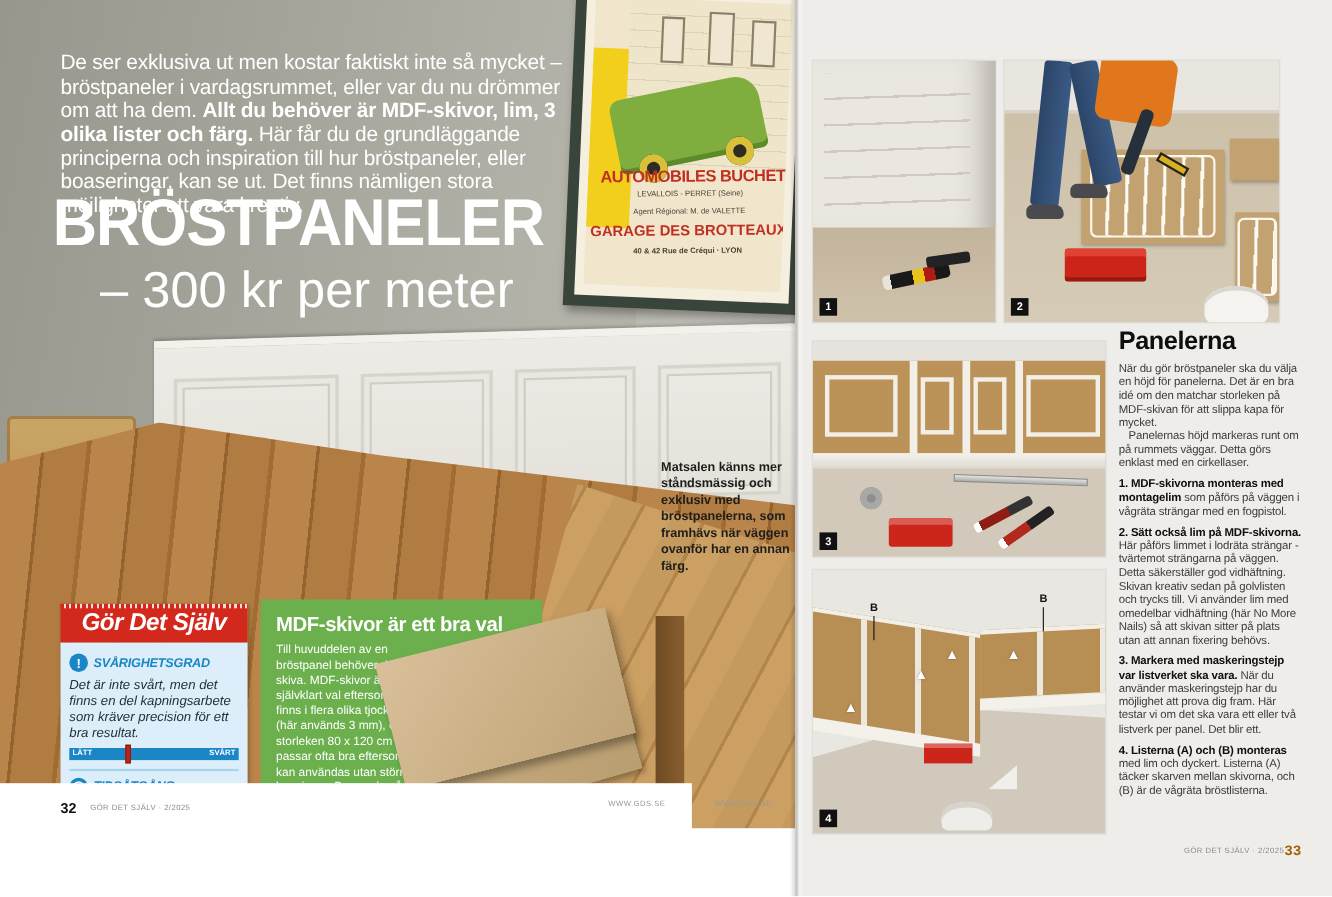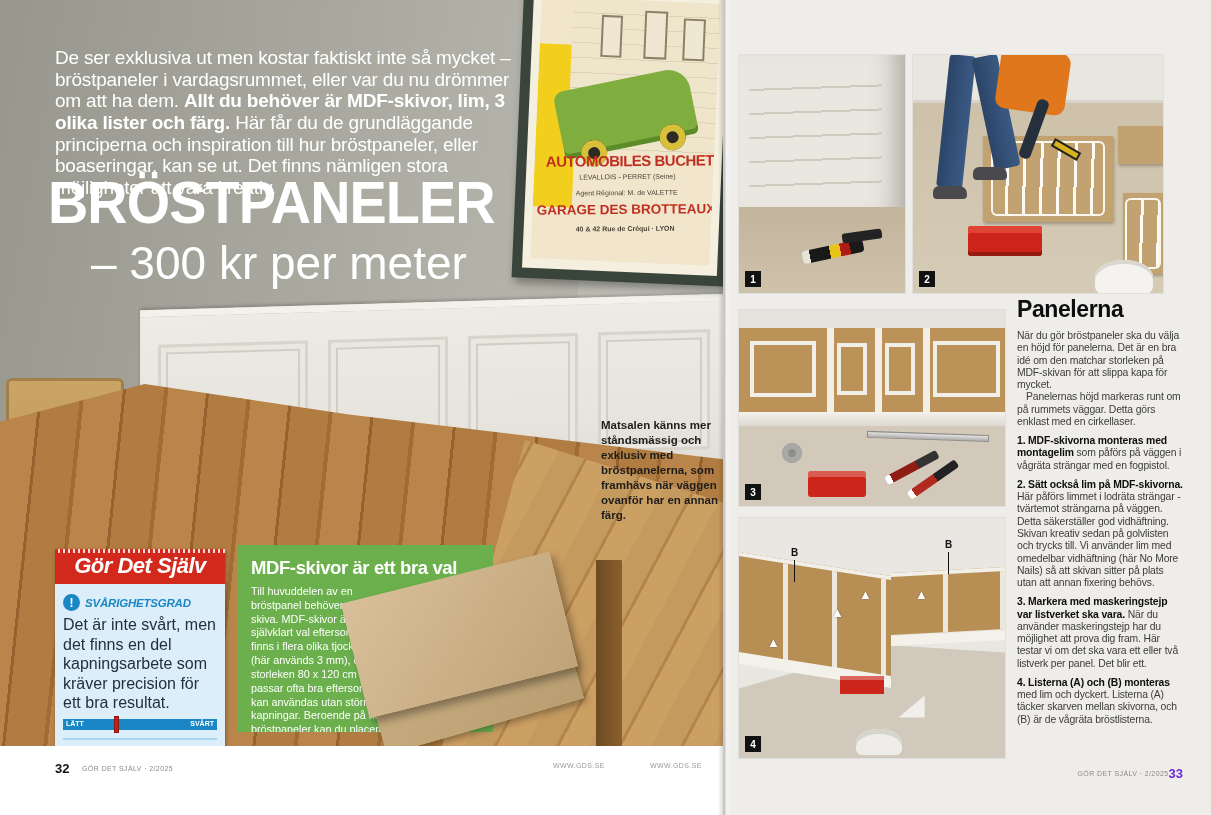--- a/index.html
+++ b/index.html
@@ -62,39 +62,39 @@
   .infobox { position:absolute; left:55px; top:549px; width:170px; box-shadow:1px 2px 4px rgba(0,0,0,.3); }
   .infobox-header { position:relative; background:#d3281c; color:#fff; font-size:22px; font-weight:bold;
                     font-style:italic; text-align:center; padding:4px 0 5px; letter-spacing:-.5px; }
   .infobox-header::before { content:""; position:absolute; left:0; top:0; width:100%; height:4px;
         background:repeating-linear-gradient(90deg,#d3281c 0 3px,#f6dcd7 3px 5px); }
   .infobox-body { background:#dceef9; padding:8px 8px 9px; }
   .ib-row { display:flex; align-items:center; gap:5px; margin:2px 0 4px; }
   .ib-icon { width:17px; height:17px; border-radius:50%; background:#1b86c6; color:#fff; font-weight:bold;
              font-size:12px; display:flex; align-items:center; justify-content:center; flex:0 0 17px; }
   .ib-label { color:#1b86c6; font-weight:bold; font-style:italic; font-size:11.5px; letter-spacing:-.2px; }
-  .ib-text { color:#24313b; font-size:16px; line-height:1.22; margin-bottom:6px; }
+  .ib-text { color:#24313b; font-size:12px; line-height:1.22; margin-bottom:6px;font-style:italic; }
   .ib-scale { position:relative; height:11px; background:#1b86c6; margin:2px 0 8px; }
   .ib-scale-l { position:absolute; left:3px; top:1px; color:#fff; font-size:7px; font-weight:bold; }
   .ib-scale-r { position:absolute; right:3px; top:1px; color:#fff; font-size:7px; font-weight:bold; }
   .ib-marker { position:absolute; left:33%; top:-3px; width:5px; height:17px; background:#c22318; border:1px solid #8e170f; }
   .ib-divider { height:2px; background:#a8d4ee; margin:2px 0 6px; }
 
   
   .greenbox { position:absolute; left:237px; top:545px; width:256px; height:187px; background:#6cb04e;
               padding:12px 12px 10px 14px; overflow:hidden; }
   .greenbox-title { color:#fff; font-size:18.5px; font-weight:bold; letter-spacing:-.4px; margin-bottom:6px; }
   .greenbox-body { color:#fff; font-size:10.8px; line-height:1.28; }
   .greenbox-spacer { float:right; width:92px; height:118px; }
   .mdf-board { position:absolute; left:352px; top:576px; width:215px; height:118px; transform:rotate(-14deg);
                background:linear-gradient(135deg,#d9c09a,#cbb086 55%,#c0a478); box-shadow:3px 6px 8px rgba(0,0,0,.35); }
   .mdf-board2 { position:absolute; left:372px; top:648px; width:205px; height:80px; transform:rotate(-16deg);
                 background:linear-gradient(135deg,#c8ad80,#b99e71); box-shadow:2px 4px 6px rgba(0,0,0,.3); }
 
-  .footer-strip-left { position:absolute; left:0; top:746px; width:723px; height:62px; background:#fff; }
+  .footer-strip-left { position:absolute; left:0; top:712px; width:629px; height:62px; background:#fff; }
   .folio { position:absolute; top:15px; font-size:13px; font-weight:bold; color:#111; }
   .folio-mag { position:absolute; top:19px; font-size:7px; color:#8a8a86; letter-spacing:.4px; }
   .folio-url { position:absolute; top:16px; font-size:7px; color:#9a9a96; letter-spacing:.4px; }
 
   
   .right-page { position:absolute; left:723px; top:0; width:488px; height:815px; background:#efedea; }
   .fold { position:absolute; left:718px; top:0; width:14px; height:815px;
           background:linear-gradient(90deg,rgba(0,0,0,0),rgba(0,0,0,.18) 45%,rgba(255,255,255,.3) 60%,rgba(0,0,0,0)); z-index:5; }
 
   .rphoto { position:absolute; overflow:hidden; background:#dcd7cf; box-shadow:0 0 0 1px rgba(0,0,0,.06); }
@@ -157,21 +157,21 @@
   .label-b::after { content:""; display:block; width:1px; height:22px; background:#111; margin:2px auto 0; }
 
   
   .col { position:absolute; left:294px; top:296px; width:166px; }
   .col h2 { font-size:23px; color:#0e0e0e; letter-spacing:-.4px; margin-bottom:7px; }
   .col p { font-size:10.4px; line-height:1.18; color:#3c3c3a; letter-spacing:-.15px; }
   .col p.indent { text-indent:9px; }
   .col .step { margin-top:7px; }
   .col .step b { color:#0e0e0e; }
   .rfooter { position:absolute; right:28px; top:766px; font-size:7px; color:#8a8a86; letter-spacing:.4px; }
-  .rfooter b { font-size:13px; color:#6d28d9; letter-spacing:0; margin-left:0; vertical-align:-2px; }
+  .rfooter b { font-size:13px; color:#a16207; letter-spacing:0; margin-left:0; vertical-align:-2px;font-family:Liberation Mono, monospace; }
 </style>
 </head>
 <body>
 
 <div class="spread">
 
   <div class="left-page">
     <div class="photo-main">
       <div class="wall-corner"></div>
 

